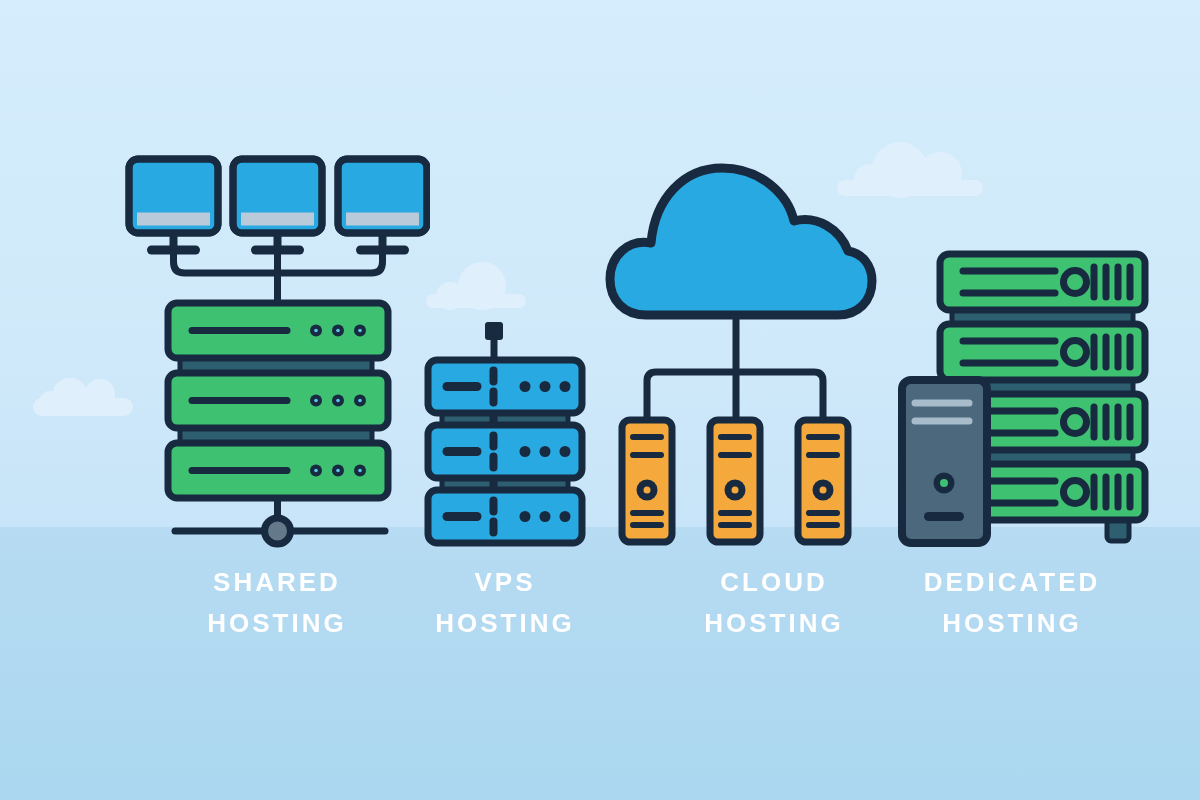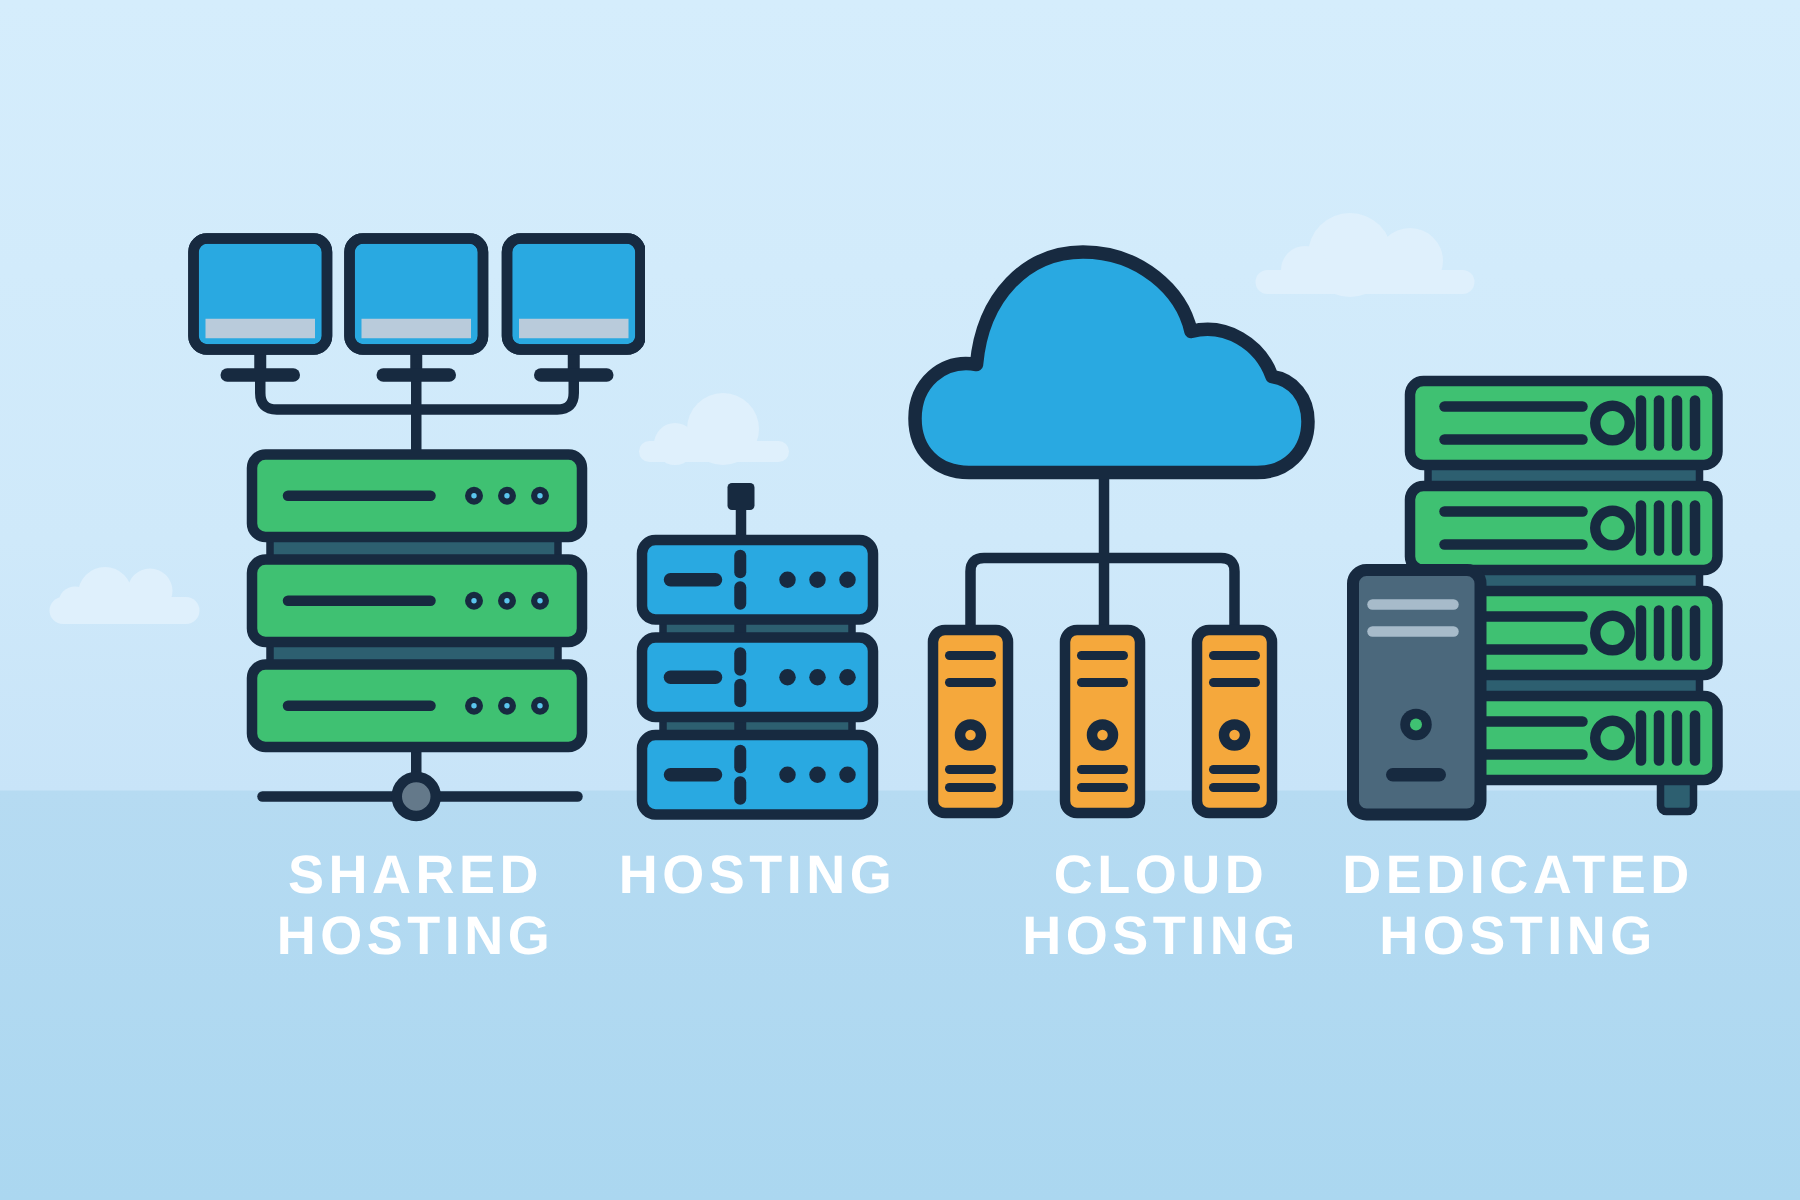--- a/index.html
+++ b/index.html
@@ -15,21 +15,21 @@
     font-family:"Liberation Sans", sans-serif;
   }
   .ground{
     position:absolute; left:0; top:527px; width:1200px; height:273px;
     background:linear-gradient(180deg,var(--ground) 0%, var(--ground-deep) 100%);
   }
   .bg-cloud{position:absolute;}
   .grp{position:absolute;}
   .label{
     position:absolute; top:562px; width:380px; transform:translateX(-50%);
-    text-align:center; color:var(--white); font-weight:700; font-size:36px;
+    text-align:center; color:var(--white); font-weight:700; font-size:26px;
     line-height:41px; letter-spacing:3px; white-space:nowrap;
   }
   .label span{display:block;}
 </style>
 </head>
 <body>
 
 <div id="canvas">
 
   <div class="ground"></div>
@@ -163,20 +163,21 @@
         <circle cx="49" cy="233" r="4" fill="#3fc172"></circle>
       <rect x="29" y="262" width="40" height="9" rx="4.5" fill="#172a40"></rect>
     </g>
   </svg>
 
   <div class="label" style="left:277px">
     <span>SHARED</span>
     <span>HOSTING</span>
   </div>
   <div class="label" style="left:505px">
+    <span>VPS</span>
     <span>HOSTING</span>
   </div>
   <div class="label" style="left:774px">
     <span>CLOUD</span>
     <span>HOSTING</span>
   </div>
   <div class="label" style="left:1012px">
     <span>DEDICATED</span>
     <span>HOSTING</span>
   </div>

